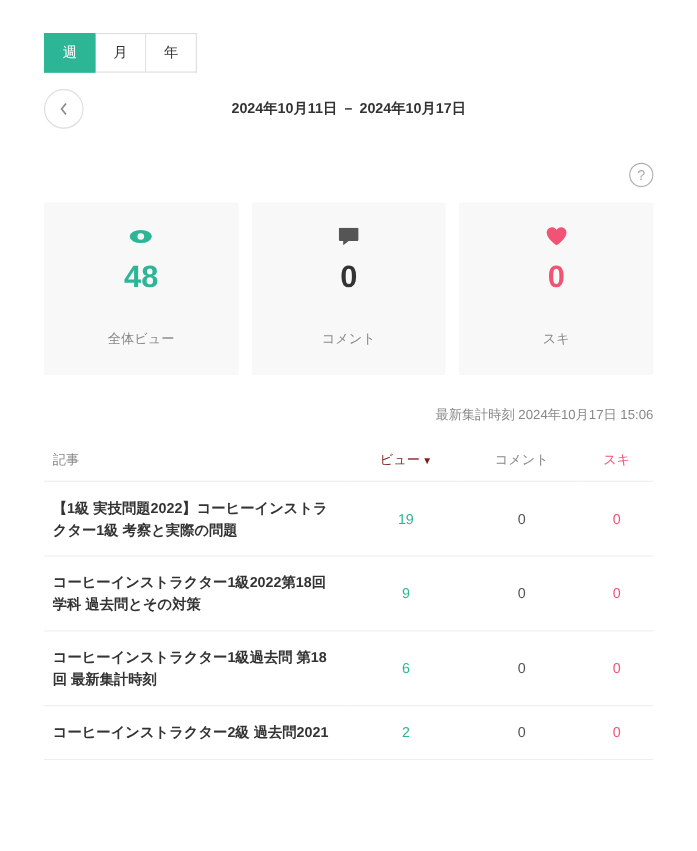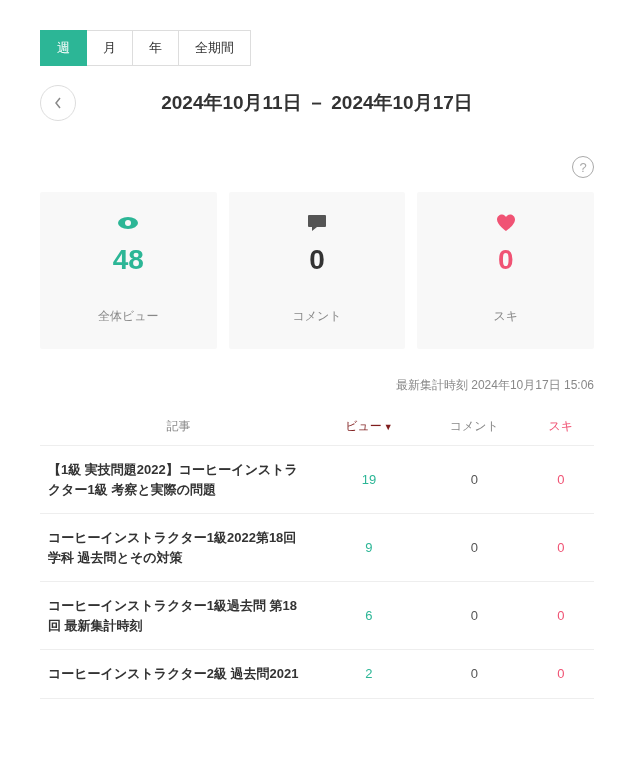--- a/index.html
+++ b/index.html
@@ -45,21 +45,21 @@
       border: 1px solid #ddd;
       border-radius: 50%;
       background: #fff;
       display: flex;
       align-items: center;
       justify-content: center;
       cursor: pointer;
       color: #888;
     }
     .date-range {
-      font-size: 19px;
+      font-size: 13px;
       font-weight: bold;
     }
     .help-row {
       display: flex;
       justify-content: flex-end;
       margin-top: 40px;
     }
     .help-icon {
       width: 22px;
       height: 22px;
@@ -100,21 +100,21 @@
       color: #888;
       font-size: 12px;
       margin-top: 28px;
     }
     .article-table {
       width: 100%;
       margin-top: 14px;
       border-collapse: collapse;
     }
     .article-table th {
-      text-align: center;
+      text-align: left;
       font-size: 12px;
       font-weight: normal;
       color: #888;
       padding: 10px 8px;
       border-bottom: 1px solid #eee;
     }
     .article-table th.col-title { width: 50%; }
     .article-table th.col-views { color: #7f1d1d; text-align: center; cursor:pointer; }
     .article-table th.col-comments { text-align: center; }
     .article-table th.col-likes { color: #f05374; text-align: center; }
@@ -131,21 +131,20 @@
     .sort-arrow { font-size: 9px; margin-left: 2px; }
     svg { display: block; }
   </style>
 </head>
 <body>
 
 <div class="tabs">
   <button class="tab active">週</button>
   <button class="tab">月</button>
   <button class="tab">年</button>
-  <button class="tab">全期間</button>
 </div>
 
 <div class="date-nav">
   <button class="nav-btn">
     <span>
       <svg width="10" height="14" viewBox="0 0 10 14">
           <path d="M7 2 L3 7 L7 12" stroke="#888" stroke-width="1.5" fill="none"></path>
         </svg>
     </span>
   </button>

